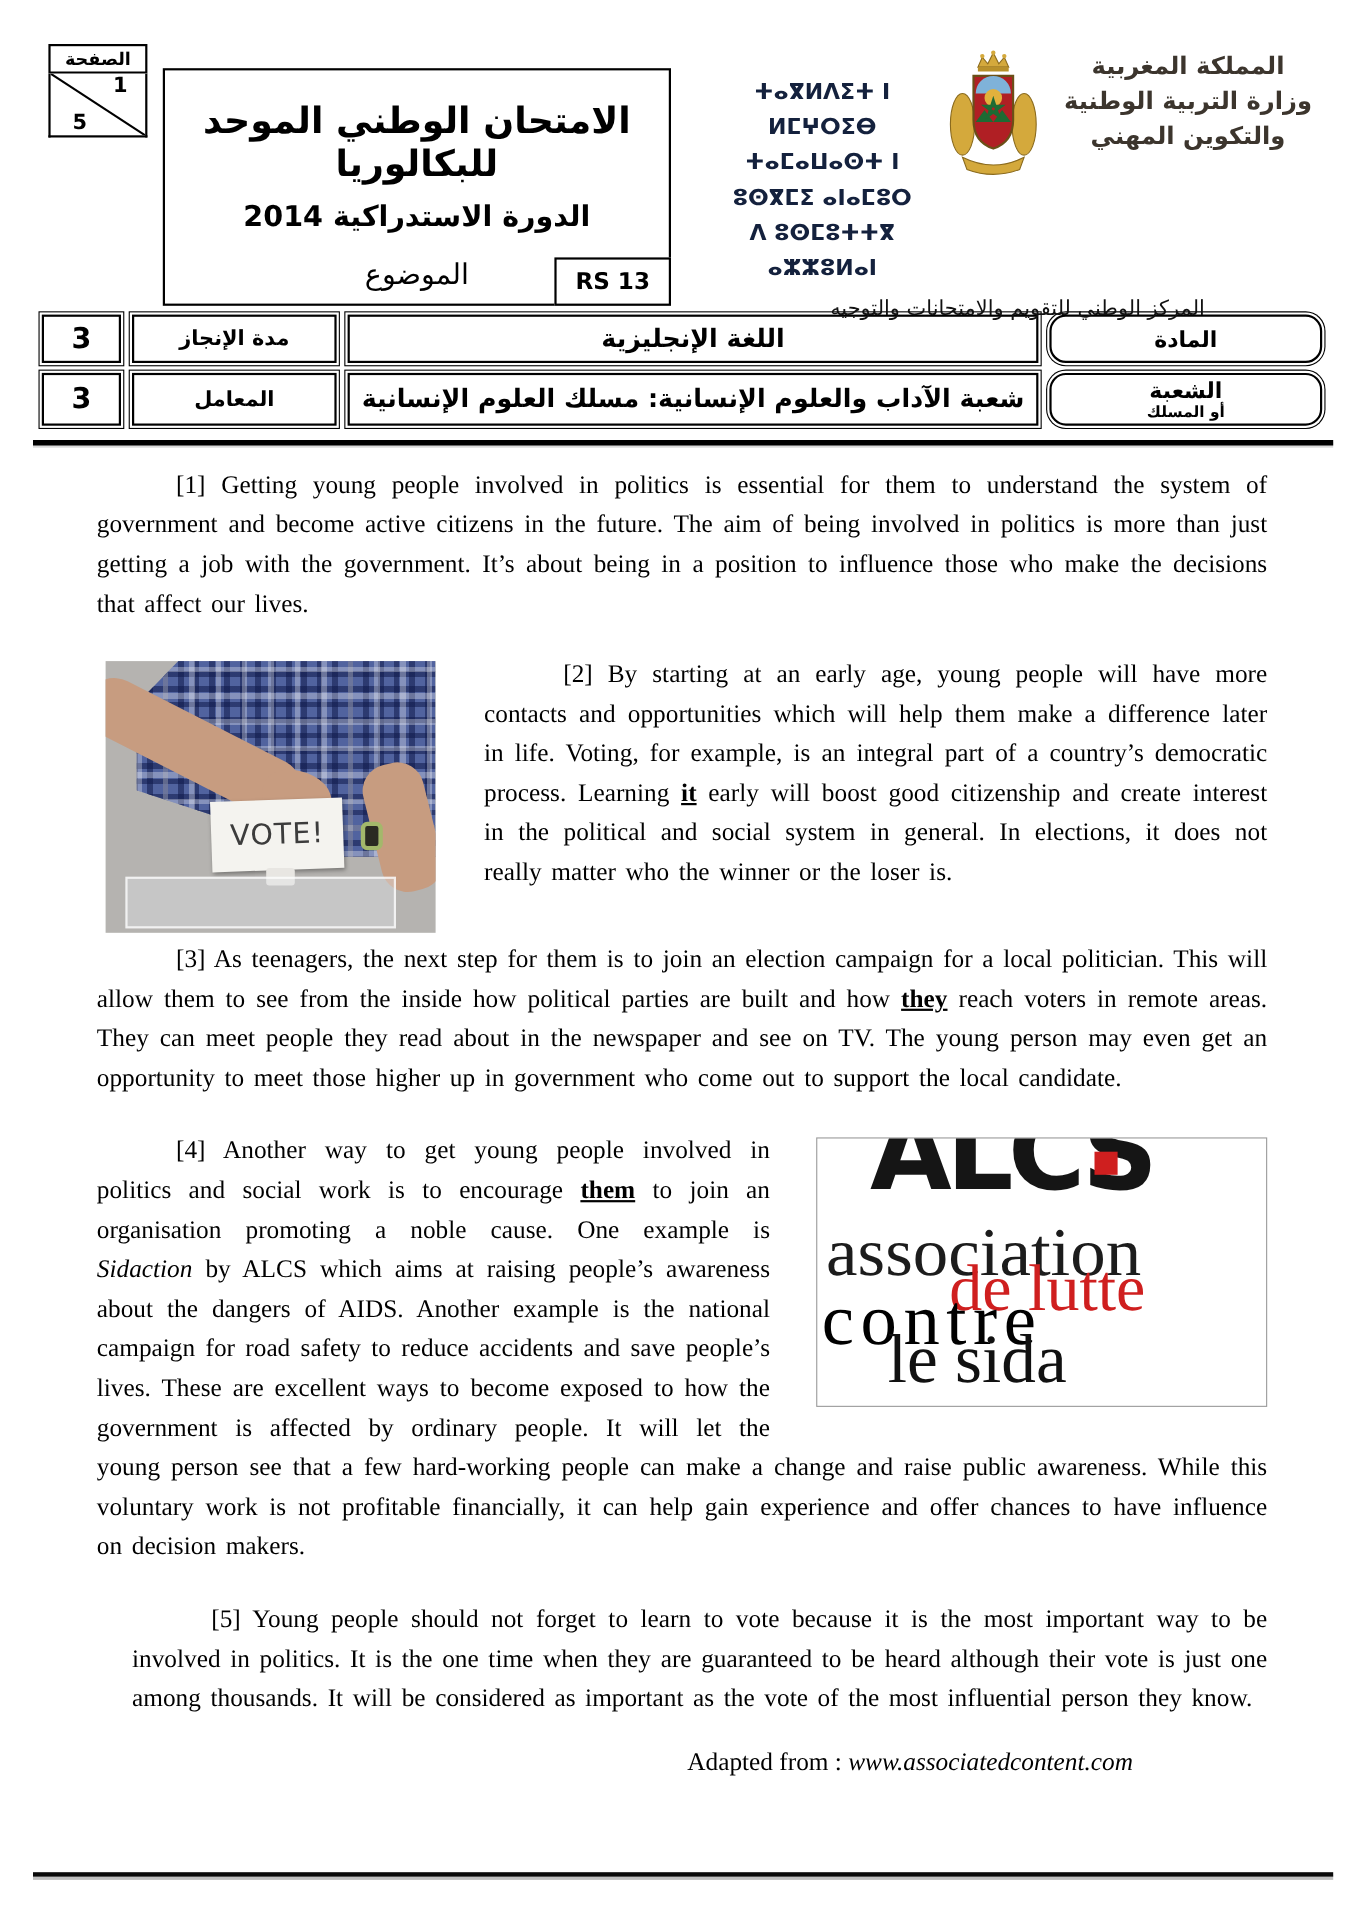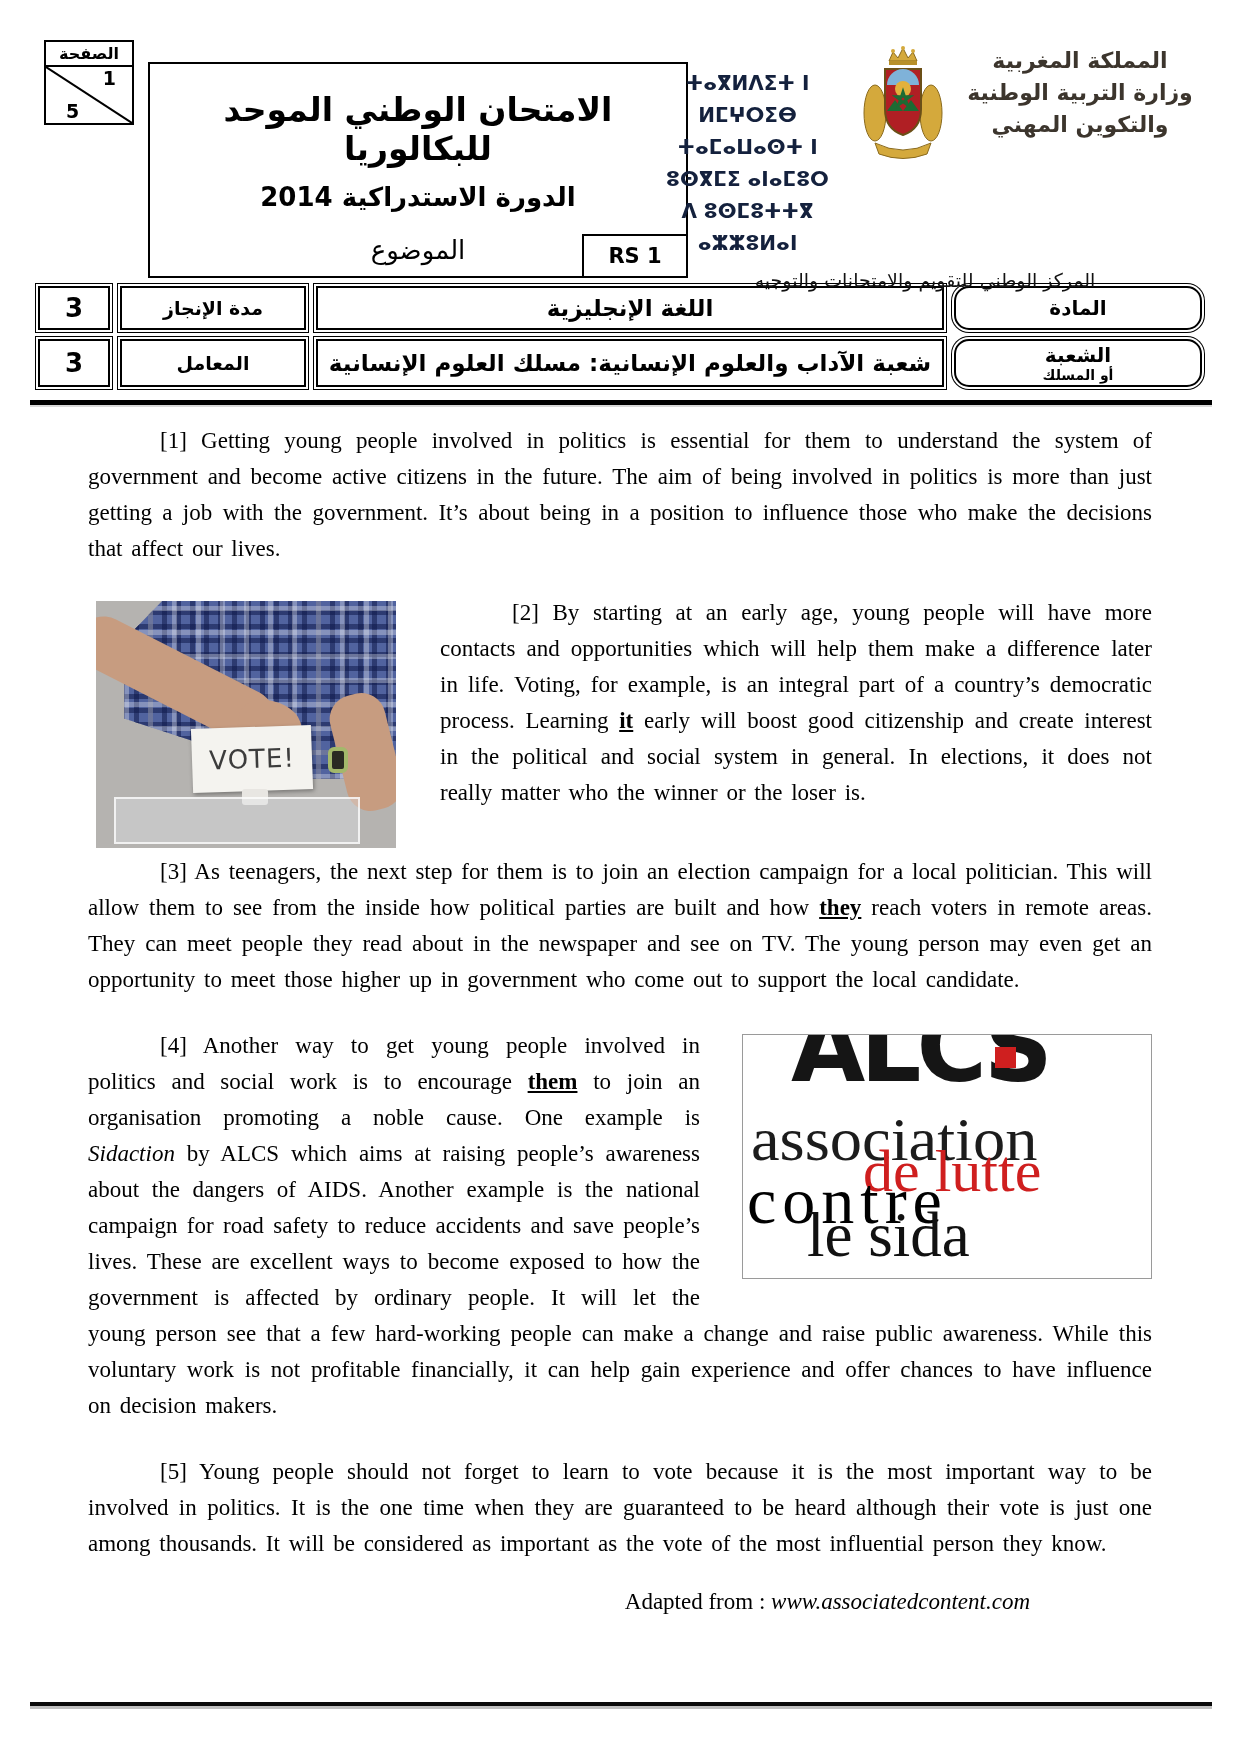--- a/index.html
+++ b/index.html
@@ -24,21 +24,21 @@
     padding:2px 0; direction:rtl; background:#fff;
   }
   .page-num-diag {
     position:relative; border:2px solid #000; border-top:none; height:58px; background:#fff;
   }
   .page-num-diag svg { position:absolute; inset:0; width:100%; height:100%; }
   .pn-cur { position:absolute; top:0; right:16px; font-family:"DejaVu Sans", sans-serif; font-weight:bold; font-size:19px; }
   .pn-tot { position:absolute; bottom:1px; left:20px; font-family:"DejaVu Sans", sans-serif; font-weight:bold; font-size:19px; }
 
   .title-box {
-    position:absolute; left:148px; top:62px; width:540px; height:216px;
+    position:absolute; left:148px; top:62px; width:462px; height:216px;
     border:2px solid #000; text-align:center; direction:rtl; background:#fff;
   }
   .exam-title {
     margin-top:26px; font-family:"DejaVu Sans", sans-serif; font-weight:bold;
     font-size:33px; letter-spacing:-1px;
   }
   .exam-session { margin-top:14px; font-family:"DejaVu Sans", sans-serif; font-weight:bold; font-size:26px; }
   .exam-doctype { margin-top:23px; font-family:"DejaVu Sans", sans-serif; font-size:26px; }
   .ref-box {
     position:absolute; right:-2px; bottom:-2px; width:106px; height:44px;
@@ -86,21 +86,21 @@
 
   .divider { height:5px; background:#000; margin:9px 28px 0 30px; box-shadow:0 2px 0 rgba(0,0,0,0.15); }
 
   
   .reading { margin:0 88px 0 88px; font-size:23px; line-height:36px; text-align:justify; }
   .para { clear:both; text-indent:72px; word-spacing:3px; }
   .p1 { margin-top:18px; }
   .p2 { margin-top:28px; }
   .p3 { margin-top:30px; }
   .p4 { margin-top:30px; }
-  .p5 { margin-top:30px; }
+  .p5 { margin-top:30px;margin-left:32px; }
   .r-bu { font-weight:bold; text-decoration:underline; }
   .r-i  { font-style:italic; }
 
   .source-line { clear:both; margin-top:22px; text-align:right; padding-right:122px; font-size:23px; }
 
   
   .vote-photo {
     float:left; width:300px; height:247px; margin:6px 44px 6px 8px;
     position:relative; overflow:hidden; background:#b5b3b0;
   }
@@ -168,21 +168,21 @@
         </svg>
         <span class="pn-cur">1</span>
         <span class="pn-tot">5</span>
       </div>
     </div>
 
     <div class="title-box">
       <div class="exam-title">الامتحان الوطني الموحد للبكالوريا</div>
       <div class="exam-session">الدورة الاستدراكية 2014</div>
       <div class="exam-doctype">الموضوع</div>
-      <div class="ref-box">RS 1</div>
+      <div class="ref-box">RS 13</div>
     </div>
 
     <div class="official">
       <div class="official-top">
         <div class="tifinagh">
           <div>ⵜⴰⴳⵍⴷⵉⵜ ⵏ ⵍⵎⵖⵔⵉⴱ</div>
           <div>ⵜⴰⵎⴰⵡⴰⵙⵜ ⵏ ⵓⵙⴳⵎⵉ ⴰⵏⴰⵎⵓⵔ</div>
           <div>ⴷ ⵓⵙⵎⵓⵜⵜⴳ ⴰⵣⵣⵓⵍⴰⵏ</div>
         </div>
         <svg class="emblem" viewBox="0 0 80 122">

